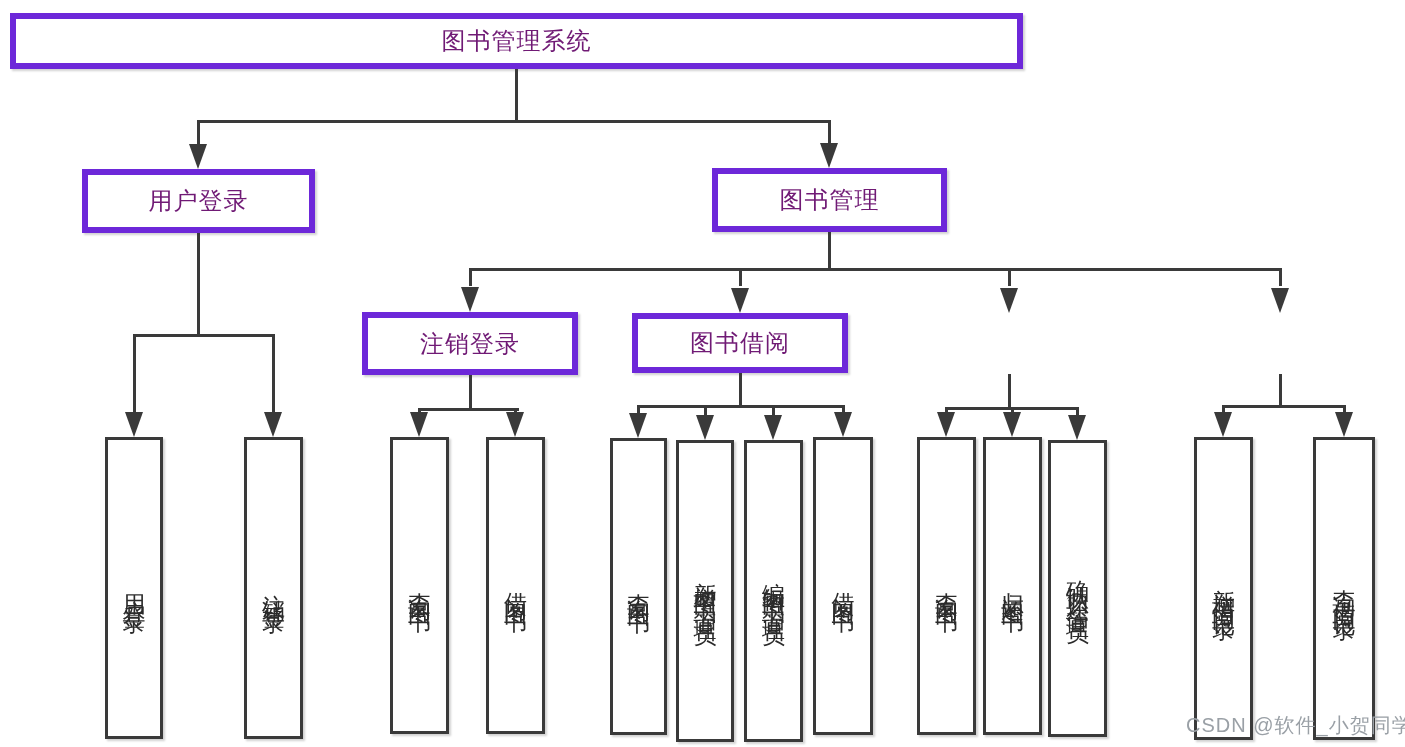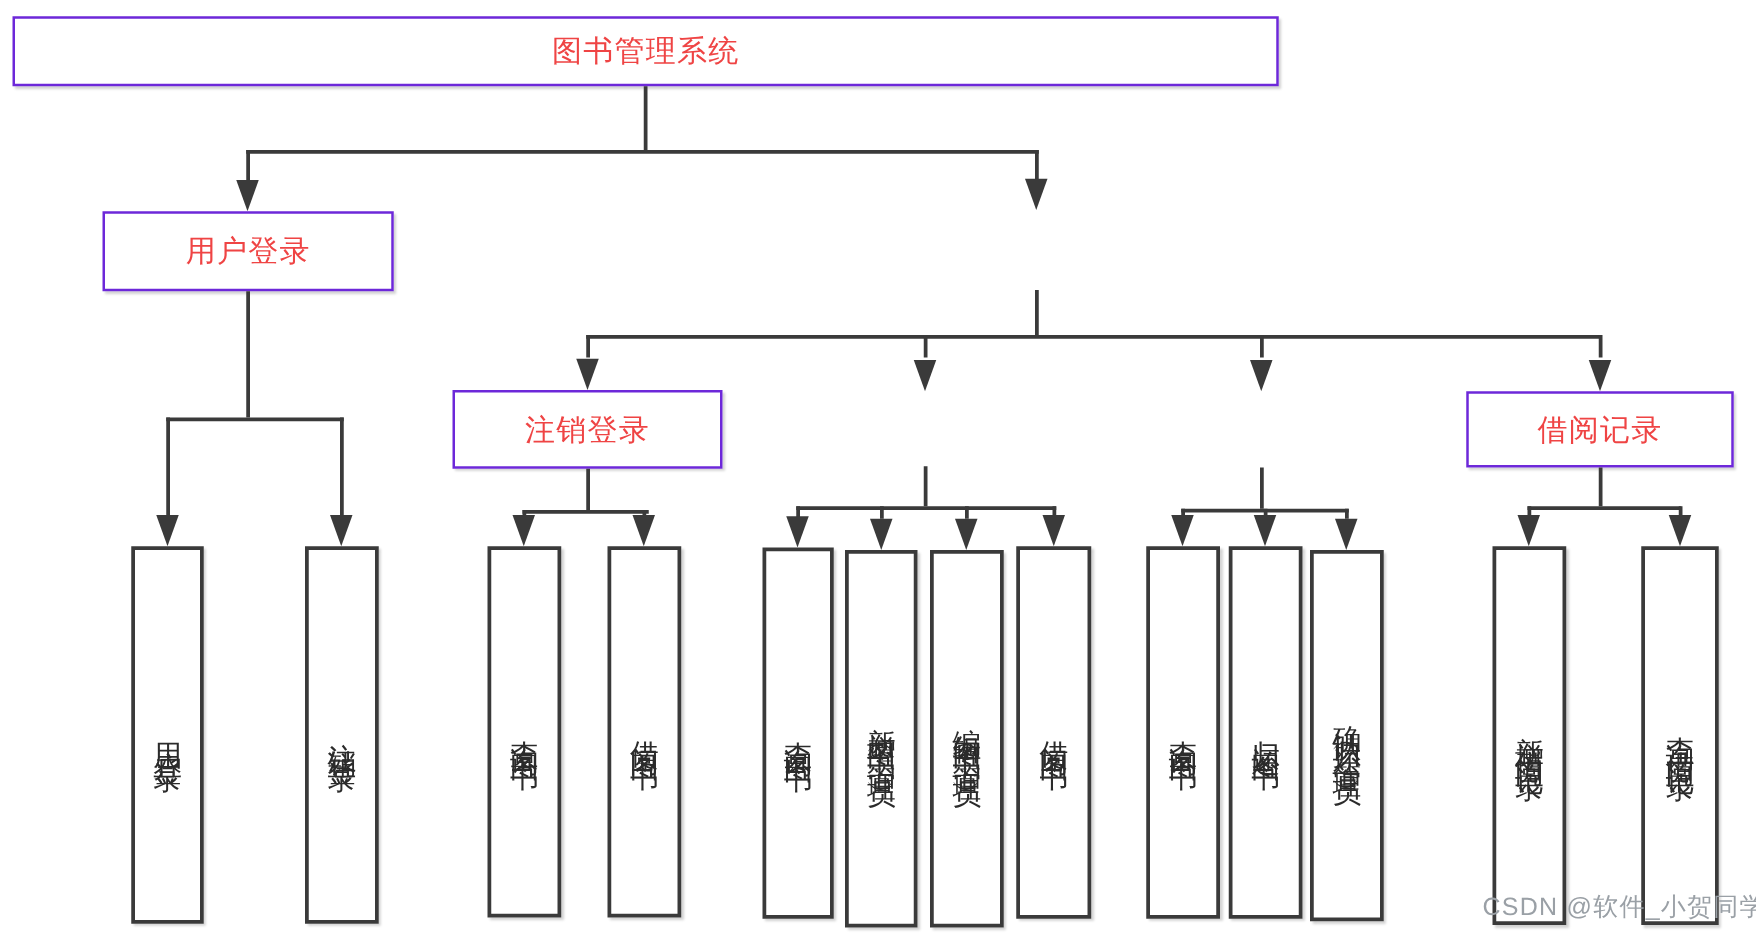--- a/index.html
+++ b/index.html
@@ -1,21 +1,21 @@
 <!DOCTYPE html>
 <html><head>
 <meta charset="utf-8">
 <style>
   html,body{margin:0;padding:0;background:#ffffff;}
   body{width:1405px;height:747px;position:relative;overflow:hidden;
        font-family:"Liberation Sans","DejaVu Sans",sans-serif;}
   #stage{position:absolute;left:0;top:0;width:1405px;height:747px;background:#ffffff;}
-  .box{position:absolute;background:#ffffff;border:2px solid #6d28d9;box-sizing:border-box;
+  .box{position:absolute;background:#ffffff;border:6px solid #6d28d9;box-sizing:border-box;
        display:flex;align-items:center;justify-content:center;
-       color:#ef4444;font-size:24px;letter-spacing:1px;
+       color:#701a75;font-size:24px;letter-spacing:1px;
        box-shadow:2px 2px 2px rgba(0,0,0,0.18);}
   .vbox{position:absolute;background:#ffffff;border:3px solid #3a3a3a;box-sizing:border-box;
        display:flex;align-items:center;justify-content:center;
        color:#2b2b2b;font-size:23px;
        writing-mode:vertical-rl;letter-spacing:6px;line-height:1;
        box-shadow:2px 2px 2px rgba(0,0,0,0.18);}
   .vline,.hline{position:absolute;background:#3a3a3a;}
   .arrow{position:absolute;width:0;height:0;
        border-left:9px solid transparent;border-right:9px solid transparent;
        border-top:25px solid #3a3a3a;}
@@ -29,41 +29,42 @@
   <div class="box" style="left:10px;top:13px;width:1013px;height:56px;">图书管理系统</div>
 
   <div class="vline" style="left:515px;top:69px;width:3px;height:51px;"></div>
   <div class="hline" style="left:197px;top:120px;width:634px;height:3px;"></div>
   <div class="vline" style="left:197px;top:120px;width:3px;height:28px;"></div>
   <div class="arrow" style="left:189px;top:144px;"></div>
   <div class="vline" style="left:828px;top:120px;width:3px;height:28px;"></div>
   <div class="arrow" style="left:820px;top:143px;"></div>
 
   <div class="box" style="left:82px;top:169px;width:233px;height:64px;">用户登录</div>
+  <div class="box" style="left:712px;top:168px;width:235px;height:64px;">图书管理</div>
 
   <div class="vline" style="left:197px;top:233px;width:3px;height:101px;"></div>
   <div class="hline" style="left:133px;top:334px;width:142px;height:3px;"></div>
   <div class="vline" style="left:133px;top:334px;width:3px;height:78px;"></div>
   <div class="arrow" style="left:125px;top:412px;"></div>
   <div class="vline" style="left:272px;top:334px;width:3px;height:78px;"></div>
   <div class="arrow" style="left:264px;top:412px;"></div>
 
   <div class="vline" style="left:828px;top:232px;width:3px;height:36px;"></div>
   <div class="hline" style="left:469px;top:268px;width:812px;height:3px;"></div>
   <div class="vline" style="left:469px;top:268px;width:3px;height:18px;"></div>
   <div class="arrow" style="left:461px;top:287px;"></div>
   <div class="vline" style="left:739px;top:268px;width:3px;height:18px;"></div>
   <div class="arrow" style="left:731px;top:288px;"></div>
   <div class="vline" style="left:1008px;top:268px;width:3px;height:18px;"></div>
   <div class="arrow" style="left:1000px;top:288px;"></div>
   <div class="vline" style="left:1279px;top:268px;width:3px;height:18px;"></div>
   <div class="arrow" style="left:1271px;top:288px;"></div>
 
   <div class="box" style="left:362px;top:312px;width:216px;height:63px;">注销登录</div>
-  <div class="box" style="left:1173px;top:313px;width:214px;height:61px;">借阅记录</div>
+  <div class="box" style="left:632px;top:313px;width:216px;height:60px;">图书借阅</div>
 
   <div class="vline" style="left:469px;top:375px;width:3px;height:33px;"></div>
   <div class="hline" style="left:418px;top:408px;width:101px;height:3px;"></div>
   <div class="vline" style="left:418px;top:408px;width:3px;height:8px;"></div>
   <div class="arrow" style="left:410px;top:412px;"></div>
   <div class="vline" style="left:514px;top:408px;width:3px;height:8px;"></div>
   <div class="arrow" style="left:506px;top:412px;"></div>
 
   <div class="vline" style="left:739px;top:373px;width:3px;height:32px;"></div>
   <div class="hline" style="left:637px;top:405px;width:208px;height:3px;"></div>

